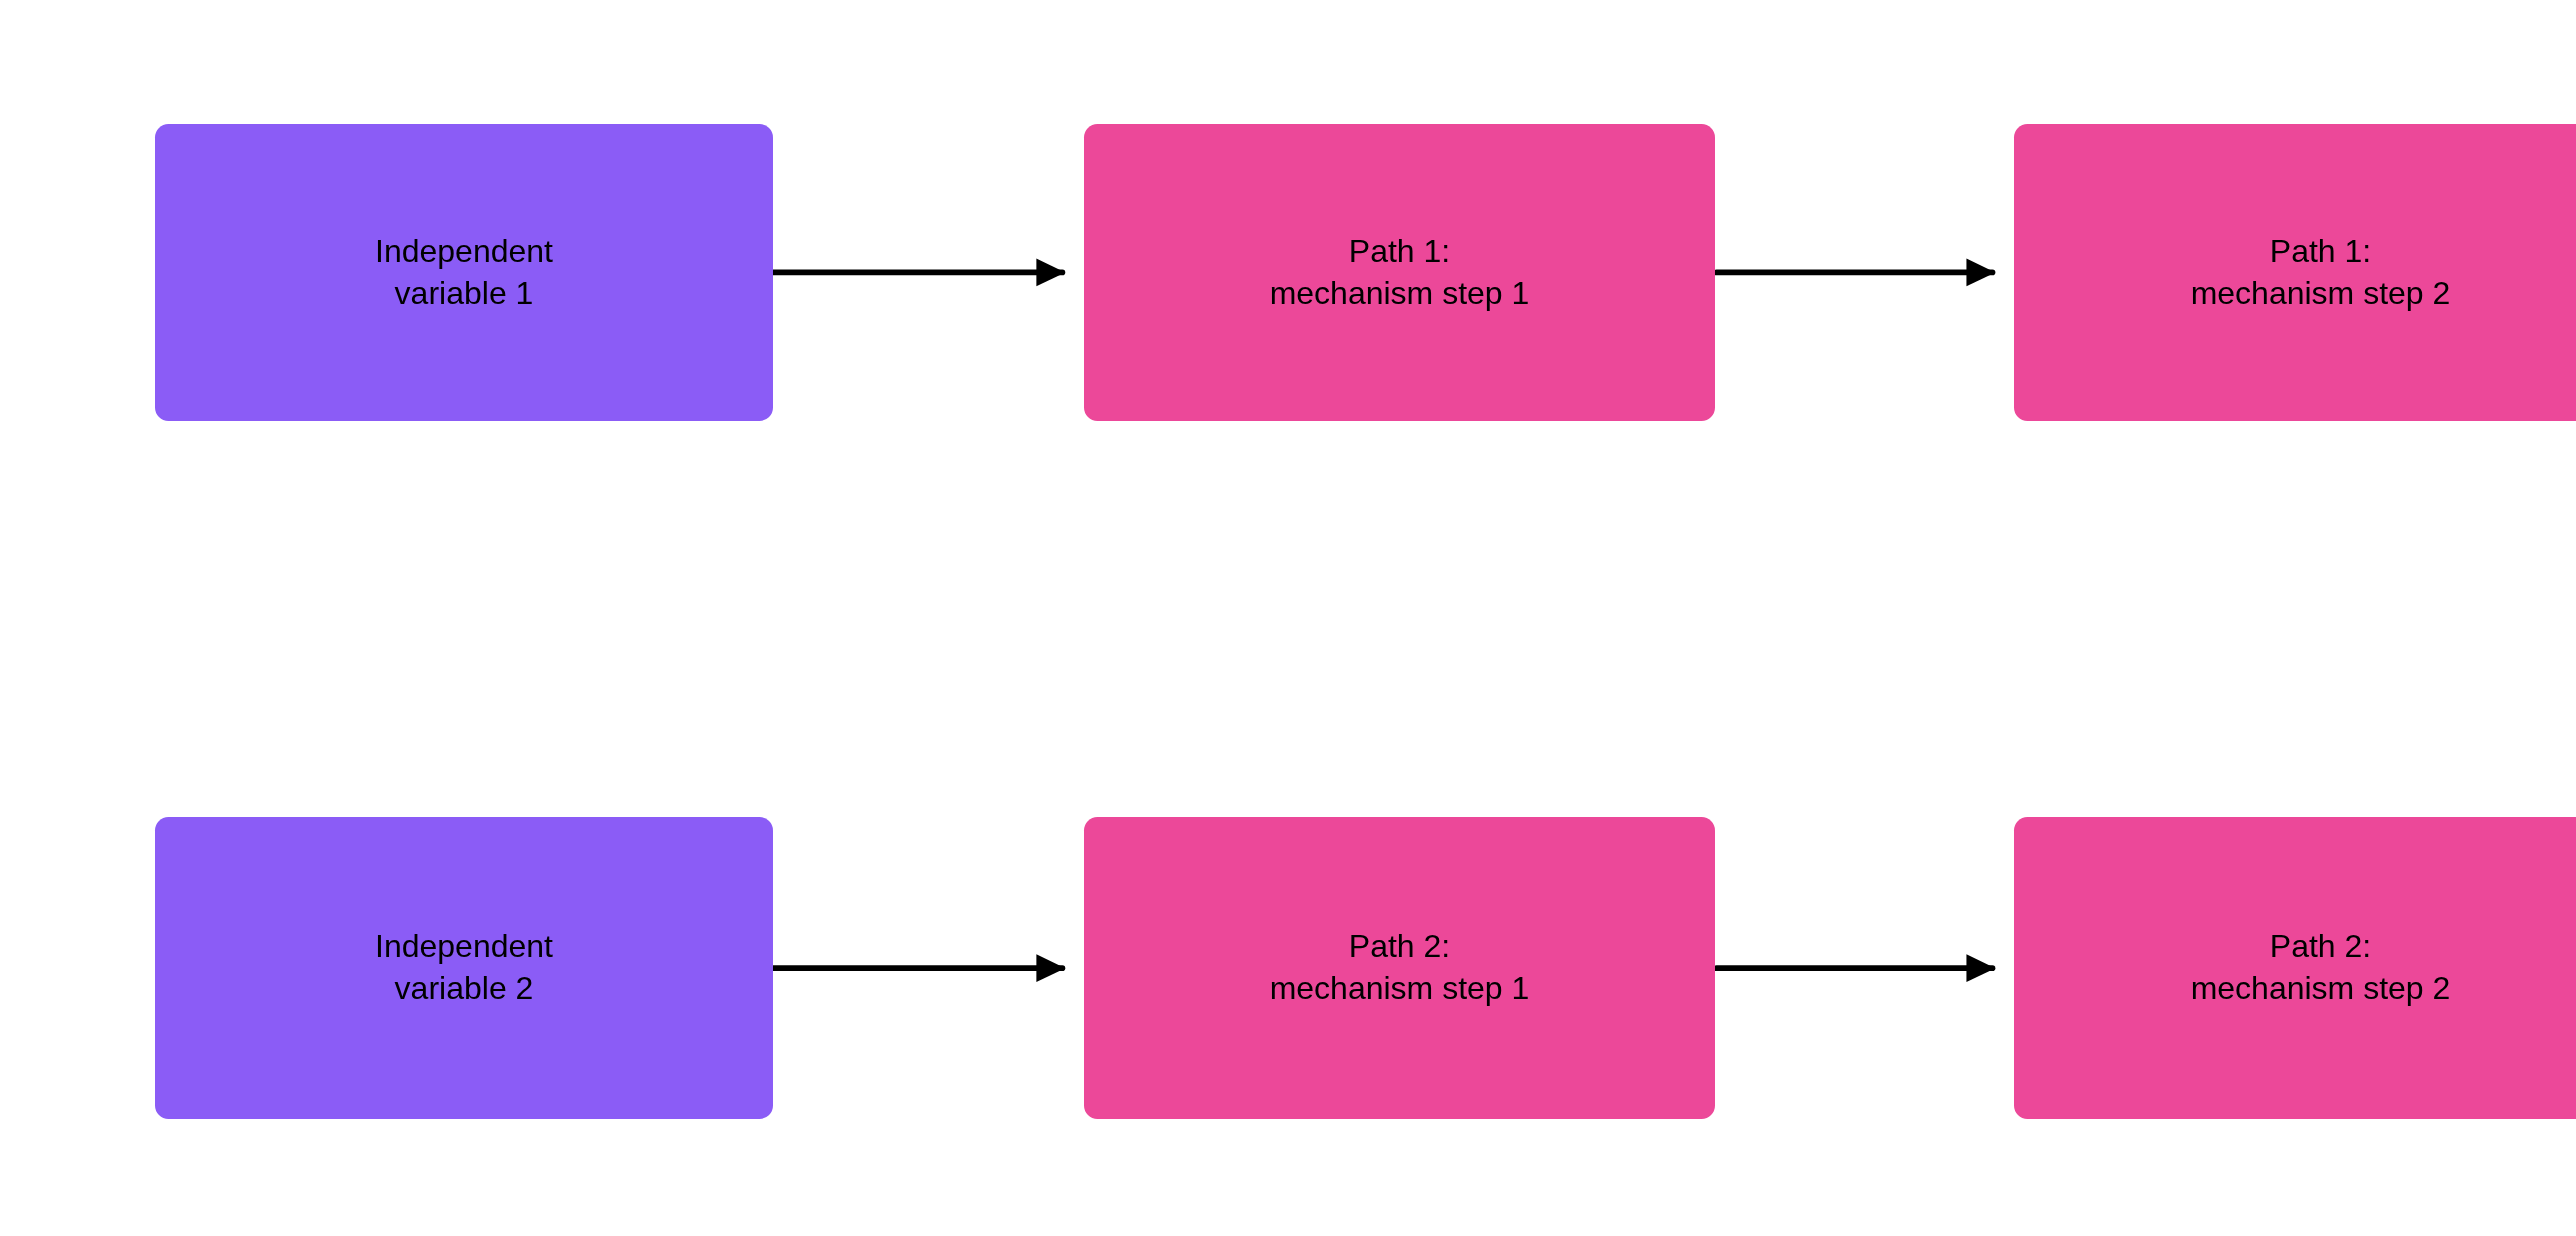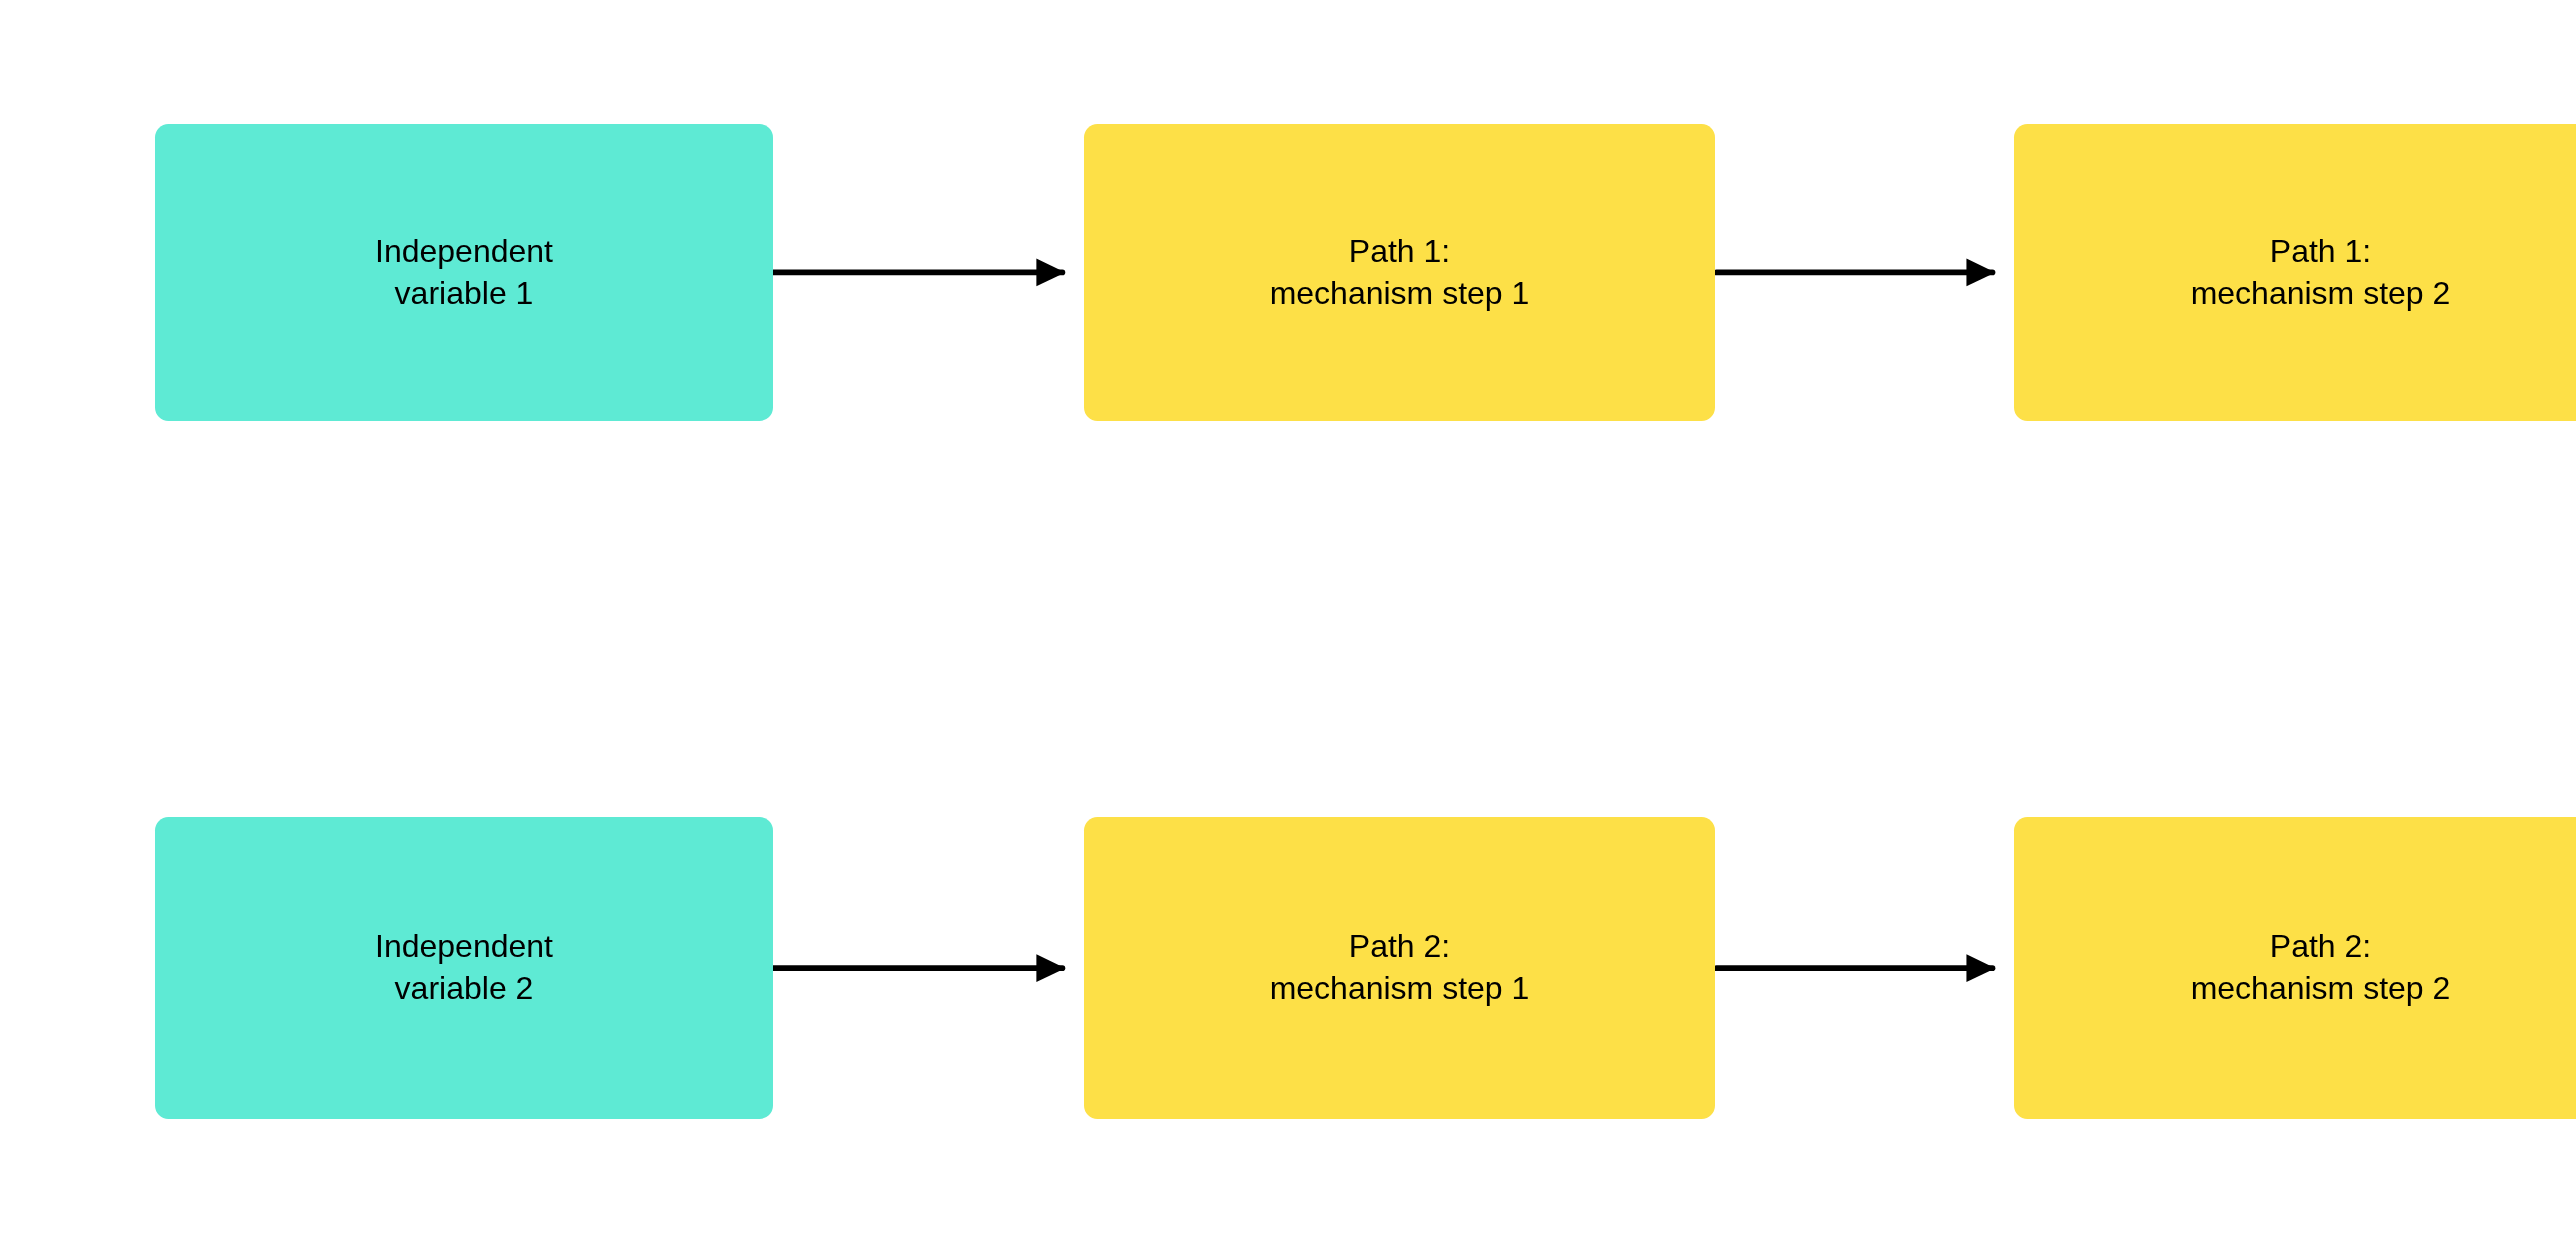--- a/index.html
+++ b/index.html
@@ -39,24 +39,24 @@
     text-align: center;
     color: #000000;
     line-height: 1.30;
     padding: 5.2px 11.3px;
   }
   .node .node-label {
     display: block;
     white-space: pre-line;
   }
   .node--variable {
-    background: #5eead4;
+    background: #8b5cf6;
   }
   .node--mechanism {
-    background: #fde047;
+    background: #ec4899;
   }
   
   #node-iv1 { left: 155px;  top: 124px;  width: 618px; height: 297px; }
   #node-p1s1{ left: 1084px; top: 124px;  width: 631px; height: 297px; }
   #node-p1s2{ left: 2014px; top: 124px;  width: 613px; height: 297px; }
   #node-iv2 { left: 155px;  top: 817px; width: 618px; height: 302px; }
   #node-p2s1{ left: 1084px; top: 817px; width: 631px; height: 302px; }
   #node-p2s2{ left: 2014px; top: 817px; width: 613px; height: 302px; }
 
   .node .node-label { font-size: 32px; }

